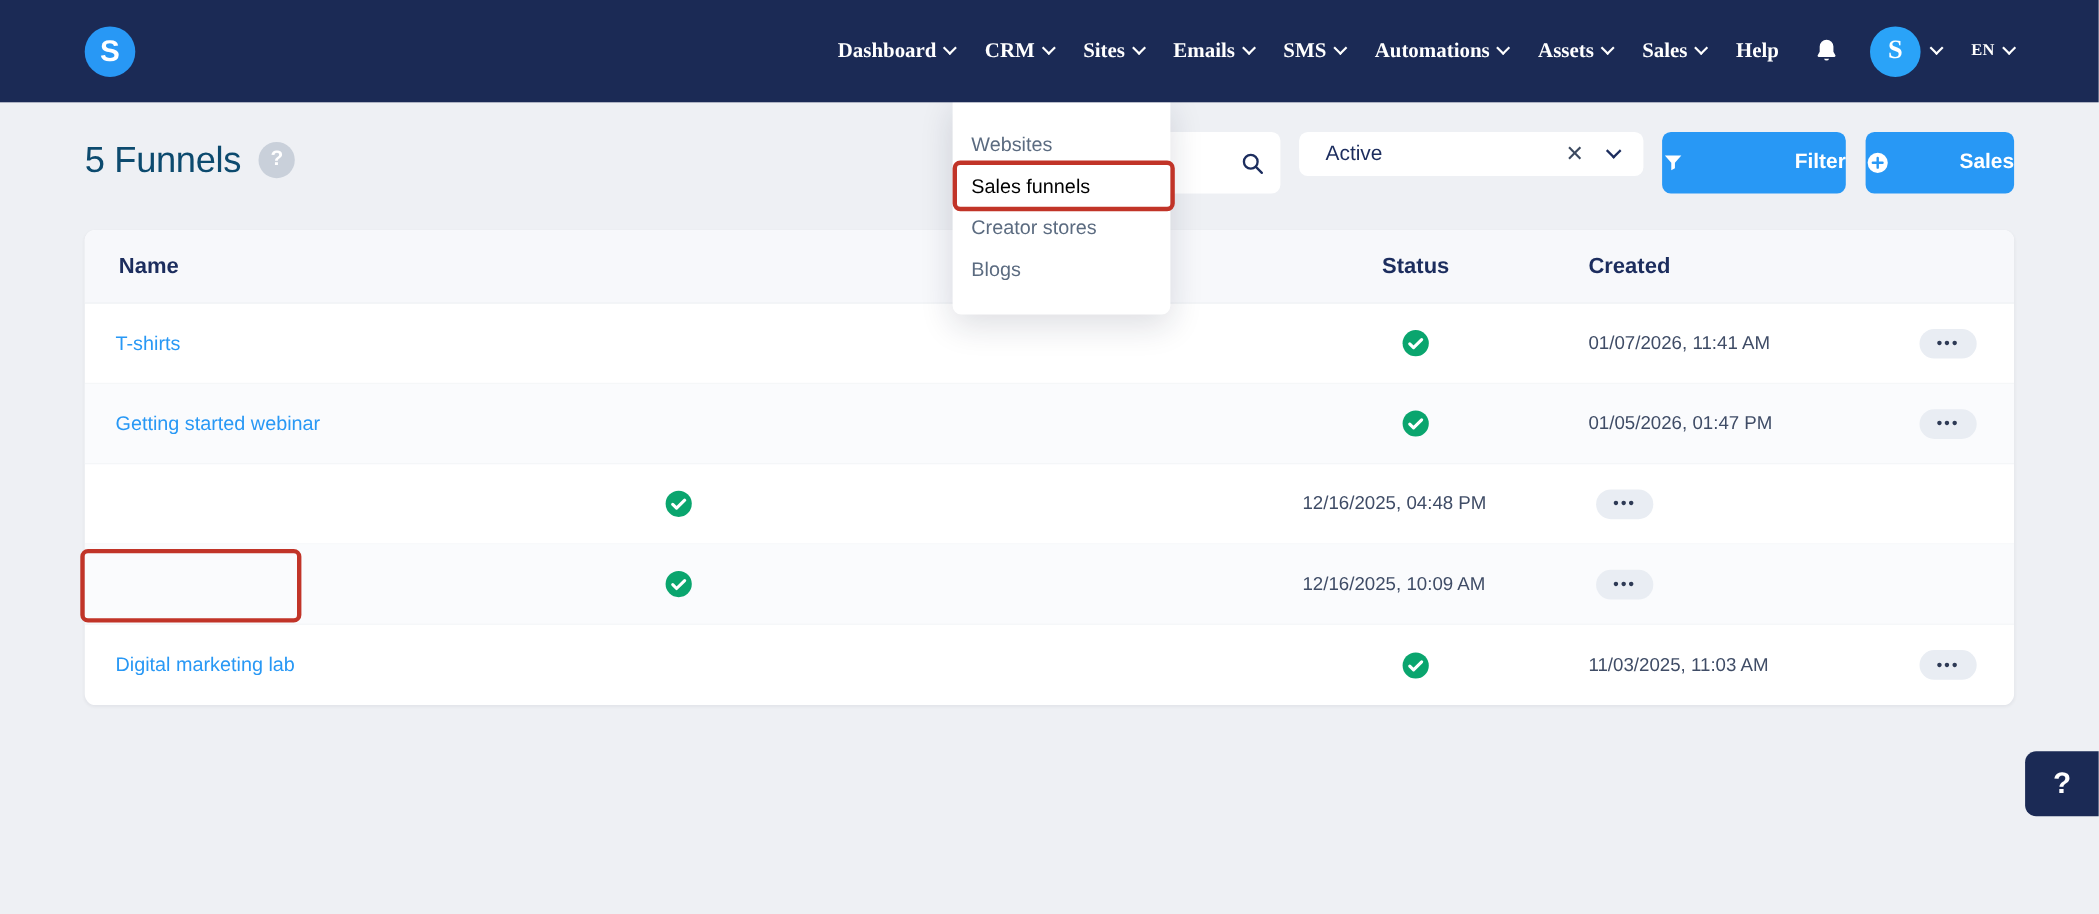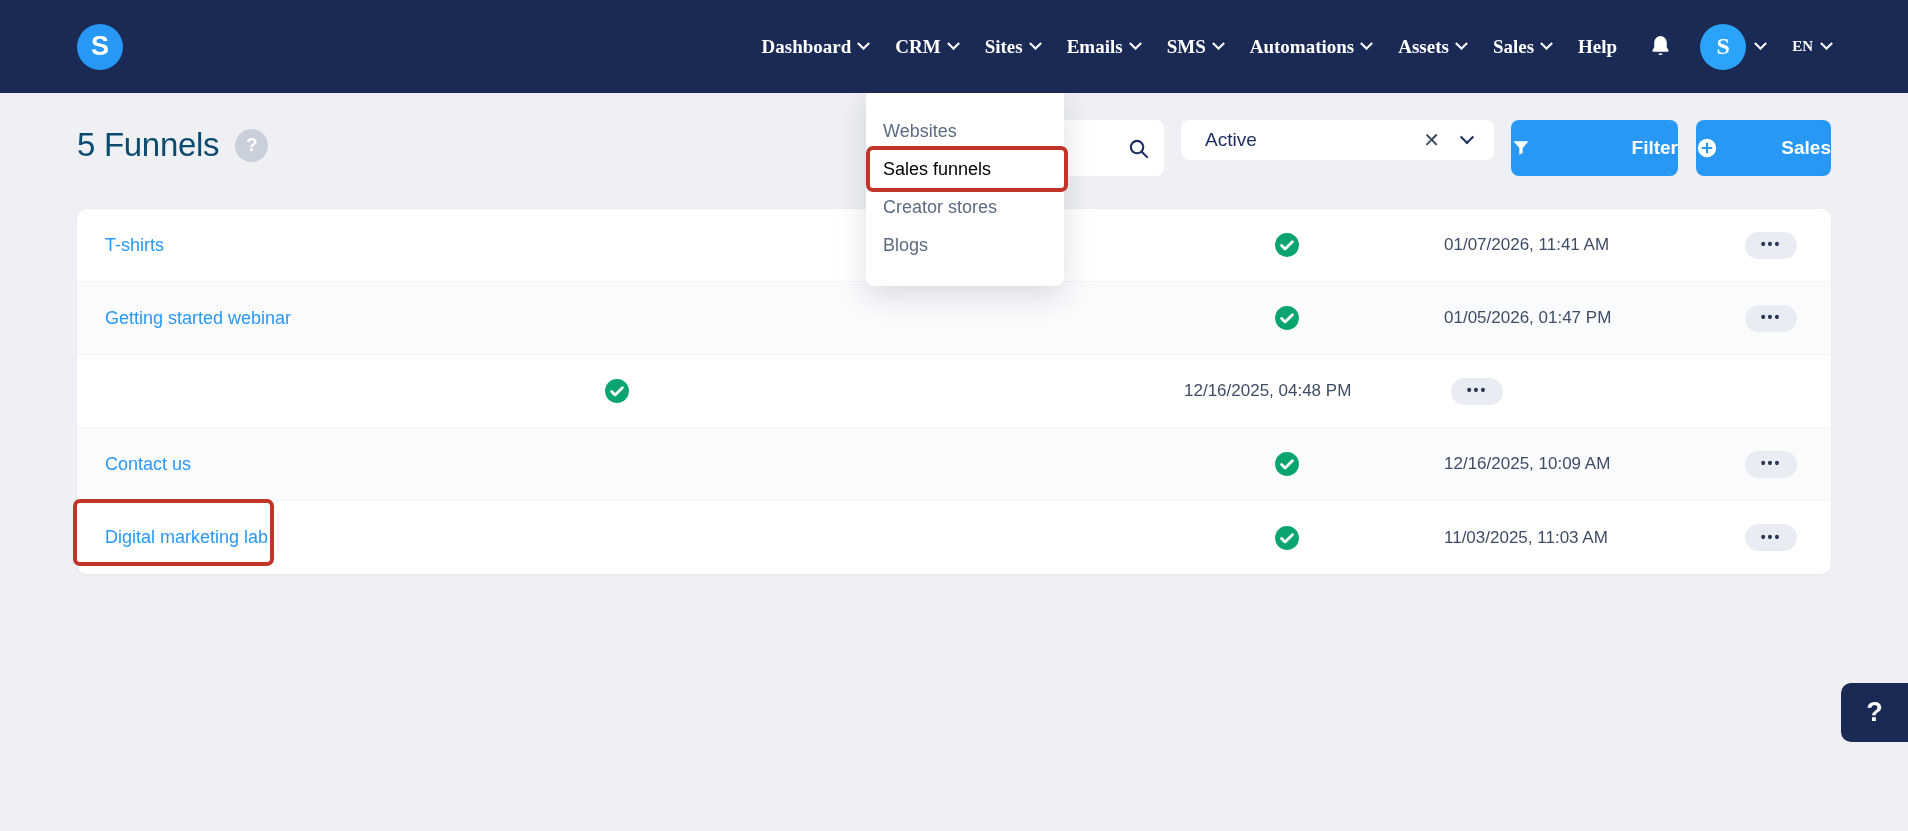--- a/index.html
+++ b/index.html
@@ -279,20 +279,26 @@
 
   <div class="sites-menu">
 
   <div class="menu-item">Websites</div>
       <div class="menu-item active">Sales funnels</div>
       <div class="menu-item">Creator stores</div>
       <div class="menu-item">Blogs</div>
     </div>
 
   <section class="card">
+    <div class="thead">
+      <div class="th-name">Name</div>
+      <div class="th-status">Status</div>
+      <div class="th-created">Created</div>
+      <div></div>
+    </div>
     <div>
 
   <div class="trow">
     <div class="cell name">
       <a class="link">T-shirts</a>
     </div>
     <div class="cell status">
       <span class="check">
         <svg width="26" height="26" viewBox="0 0 24 24">
           <circle cx="12" cy="12" r="11" fill="#0aa56e"></circle>
@@ -339,23 +345,20 @@
     </div>
     <div class="cell created">
       <span>12/16/2025, 04:48 PM</span>
     </div>
     <div class="cell actions">
       <button class="dots">•••</button>
     </div>
   </div>
 
   <div class="trow">
-    <div class="cell name">
-      <a class="link">Contact us</a>
-    </div>
     <div class="cell status">
       <span class="check">
         <svg width="26" height="26" viewBox="0 0 24 24">
           <circle cx="12" cy="12" r="11" fill="#0aa56e"></circle>
           <path d="M7 12.5l3.2 3.2L17 9" stroke="#fff" stroke-width="2.6" fill="none" stroke-linecap="round" stroke-linejoin="round"></path>
         </svg>
       </span>
     </div>
     <div class="cell created">
       <span>12/16/2025, 10:09 AM</span>

